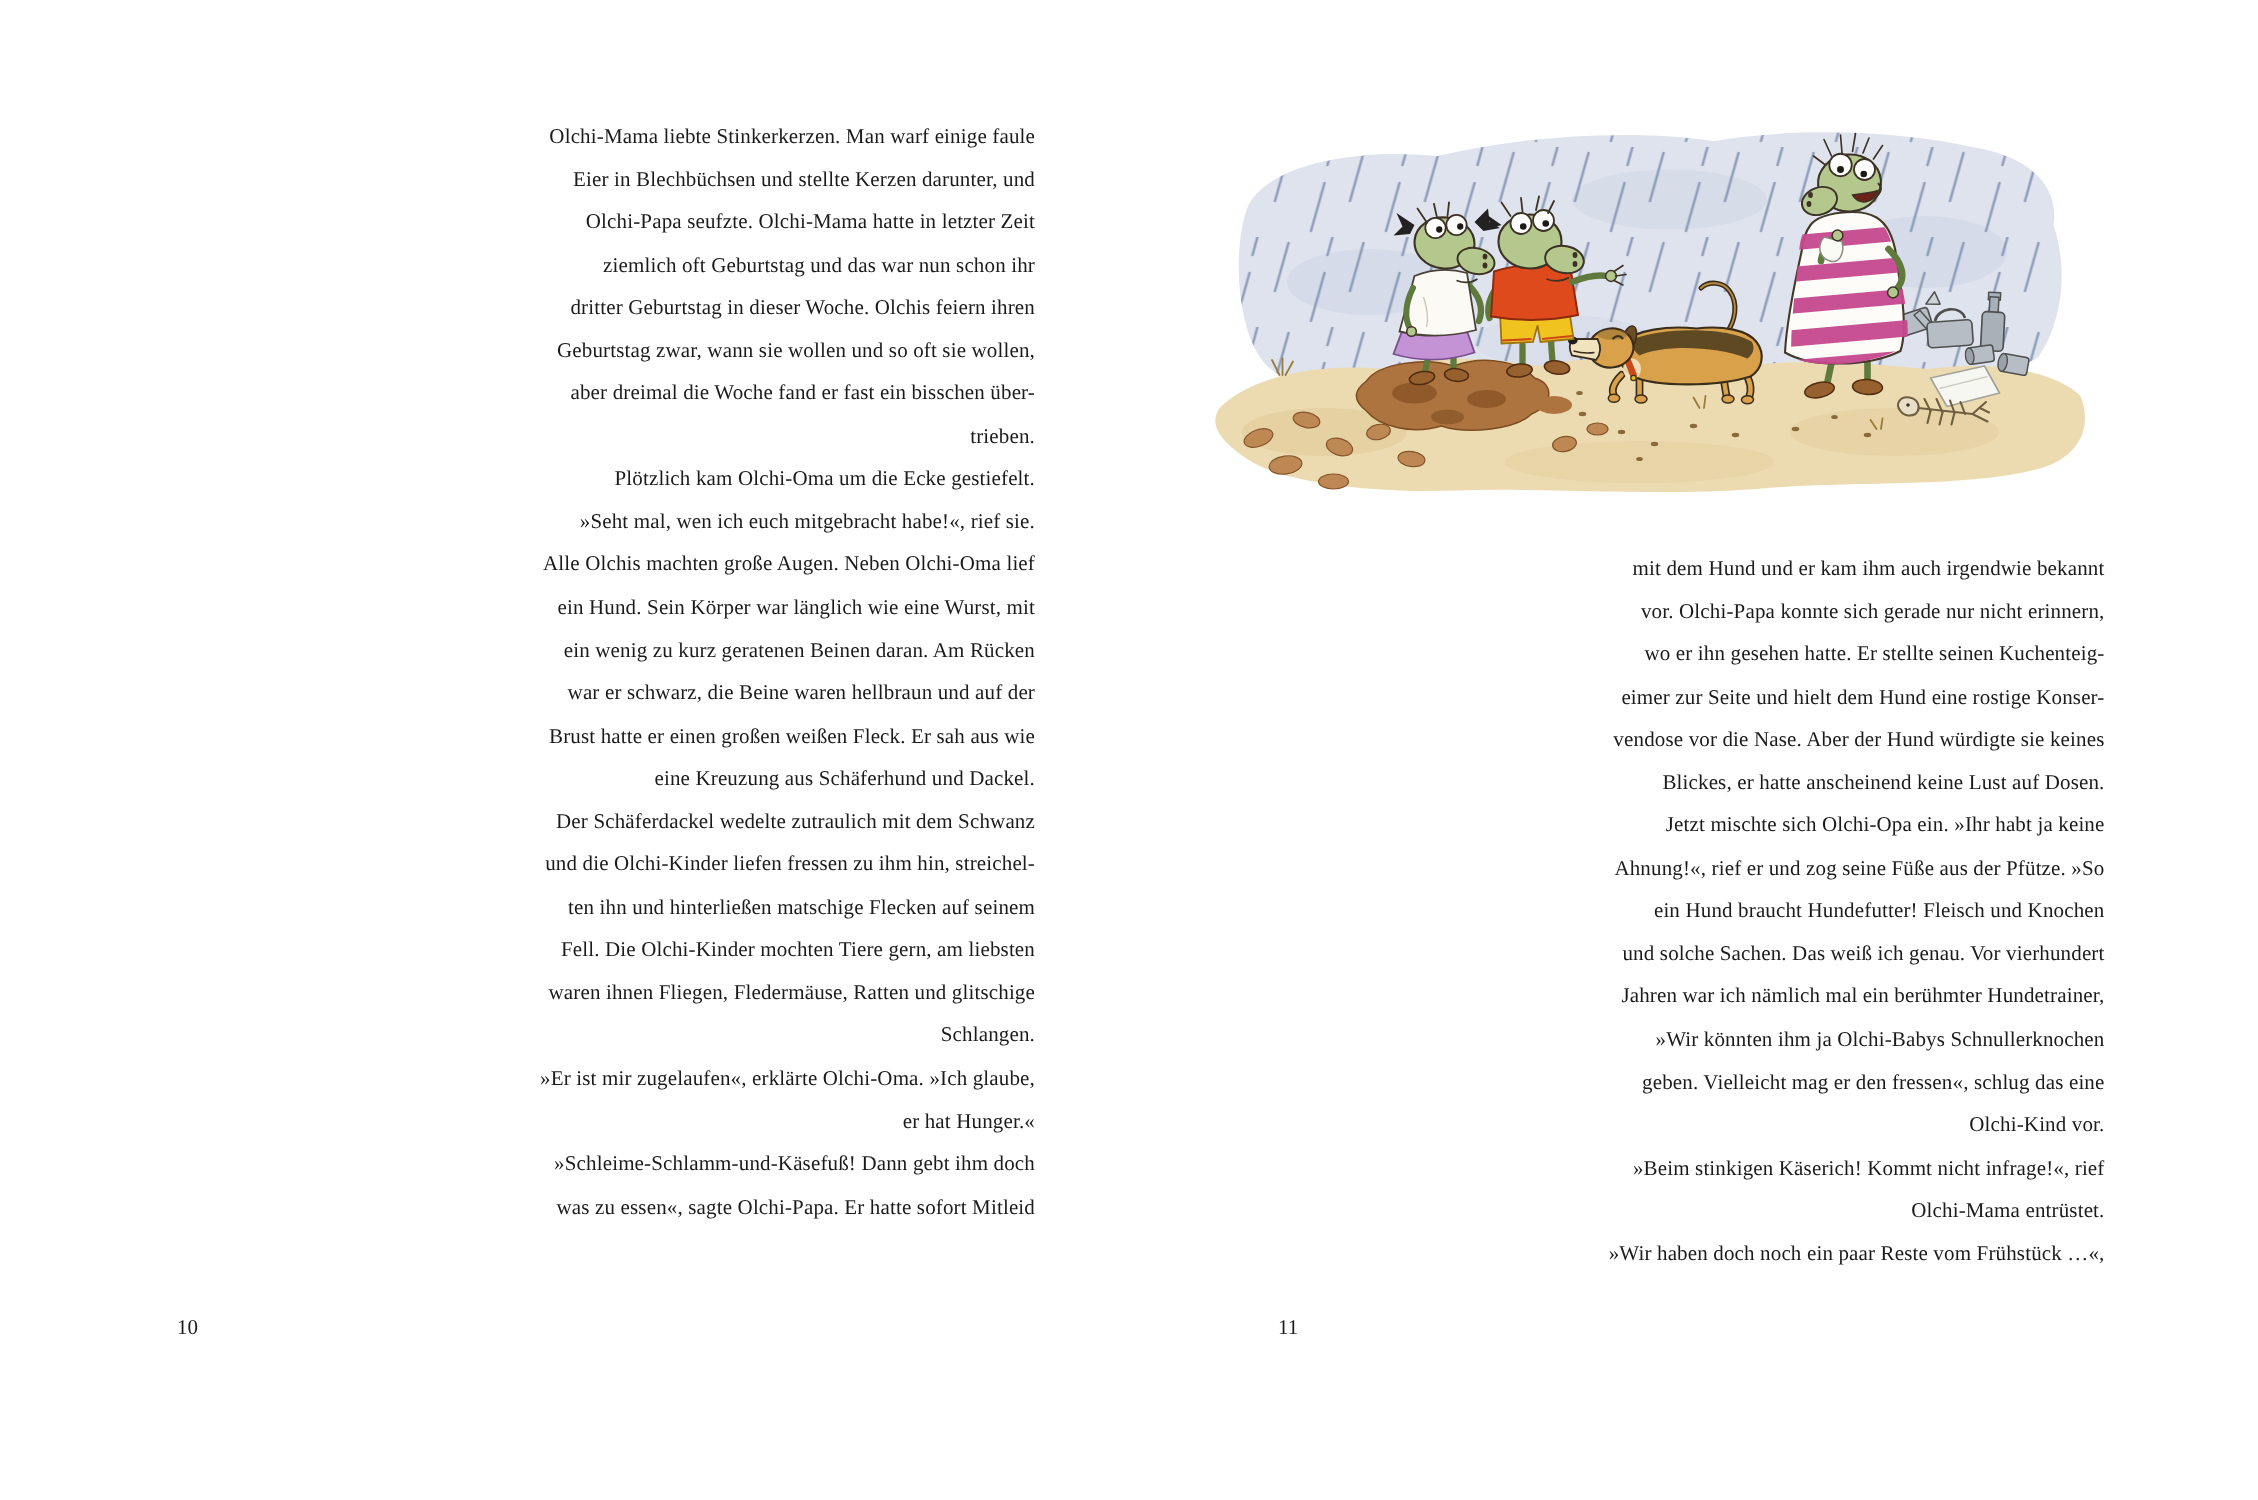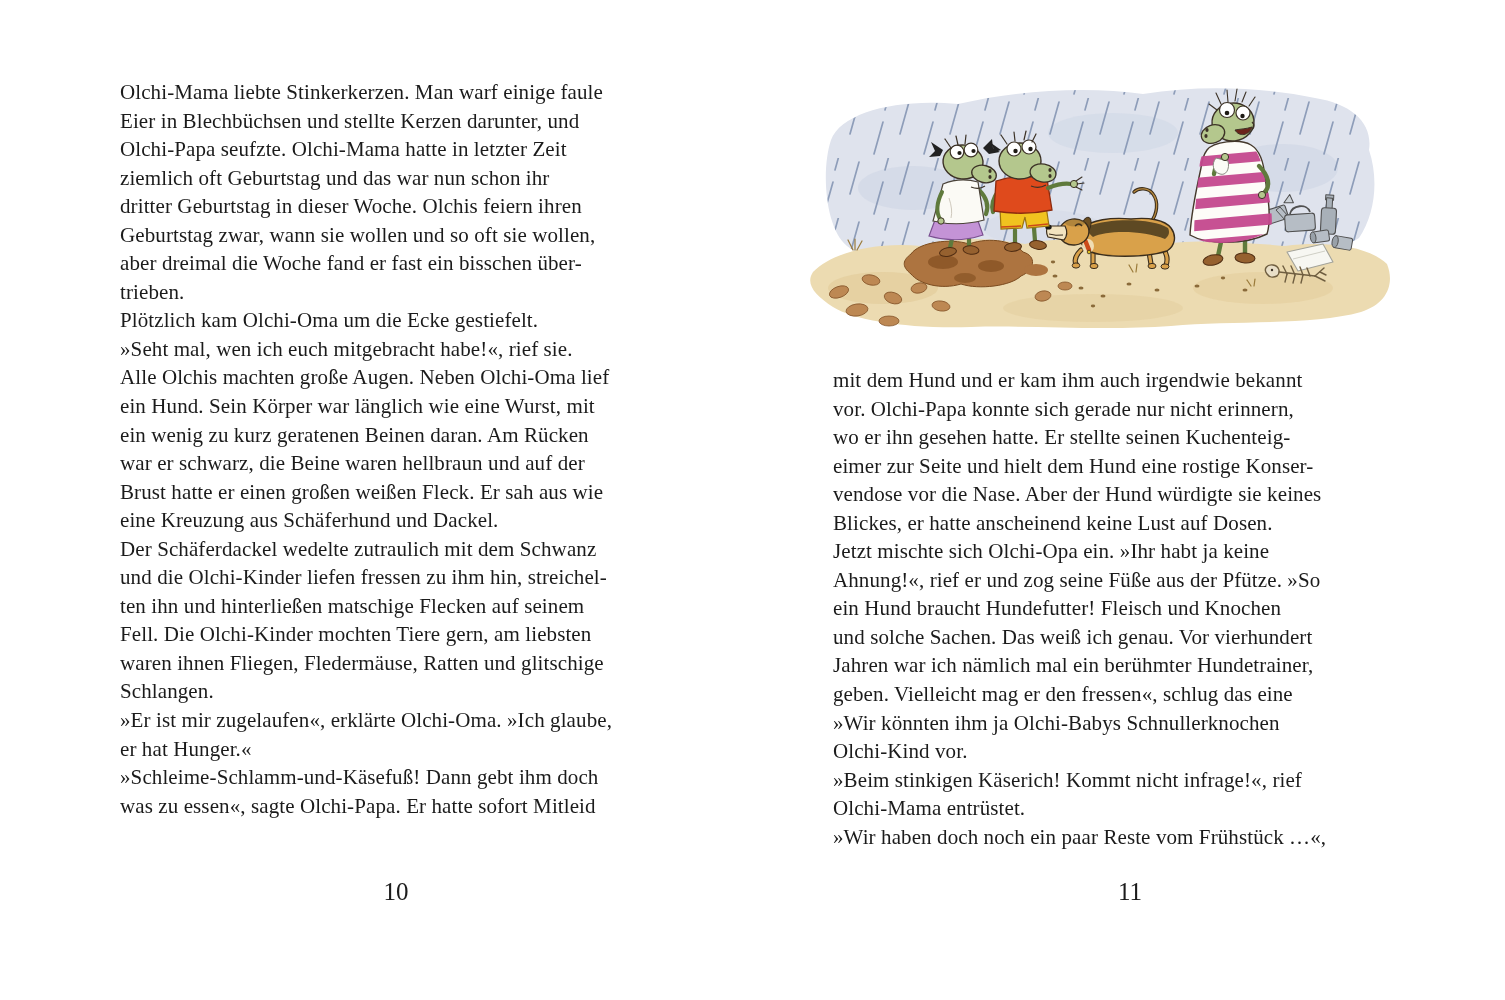--- a/index.html
+++ b/index.html
@@ -8,33 +8,33 @@
     background:#ffffff;
     font-family:"Liberation Serif","DejaVu Serif",serif;
     color:#1b1b1b;
     position:relative;
     overflow:hidden;
   }
   .spread{position:absolute;inset:0;}
   .text-block{
     position:absolute;
     width:570px;
-    font-size:21px;
+    font-size:14px;
     line-height:28.55px;
     letter-spacing:.1px;
     white-space:nowrap;
+    text-align:right;
   }
   .text-block .tline{height:28.55px;}
   .text-left{left:120px;top:78px;}
   .text-right{left:833px;top:337px;margin-top:29px;}
   .page-number{
     position:absolute;
     width:556px;
-    text-align:center;
-    font-size:25px;
+    font-size:14px;
     top:878px;
   }
   .pn-left{left:118px;}
   .pn-right{left:852px;}
   .illustration{
     position:absolute;
     left:793px;top:38px;
     width:612px;height:297px;
     margin:0;
   }
@@ -355,22 +355,22 @@
         <div class="tline">vor. Olchi-Papa konnte sich gerade nur nicht erinnern,</div>
         <div class="tline">wo er ihn gesehen hatte. Er stellte seinen Kuchenteig-</div>
         <div class="tline">eimer zur Seite und hielt dem Hund eine rostige Konser-</div>
         <div class="tline">vendose vor die Nase. Aber der Hund würdigte sie keines</div>
         <div class="tline">Blickes, er hatte anscheinend keine Lust auf Dosen.</div>
         <div class="tline">Jetzt mischte sich Olchi-Opa ein. »Ihr habt ja keine</div>
         <div class="tline">Ahnung!«, rief er und zog seine Füße aus der Pfütze. »So</div>
         <div class="tline">ein Hund braucht Hundefutter! Fleisch und Knochen</div>
         <div class="tline">und solche Sachen. Das weiß ich genau. Vor vierhundert</div>
         <div class="tline">Jahren war ich nämlich mal ein berühmter Hundetrainer,</div>
+        <div class="tline">»Wir könnten ihm ja Olchi-Babys Schnullerknochen</div>
         <div class="tline">geben. Vielleicht mag er den fressen«, schlug das eine</div>
-        <div class="tline">»Wir könnten ihm ja Olchi-Babys Schnullerknochen</div>
         <div class="tline">Olchi-Kind vor.</div>
         <div class="tline">»Beim stinkigen Käserich! Kommt nicht infrage!«, rief</div>
         <div class="tline">Olchi-Mama entrüstet.</div>
         <div class="tline">»Wir haben doch noch ein paar Reste vom Frühstück …«,</div>
       </div>
     <div class="page-number pn-right">11</div>
   </section>
 
 </div>
 

